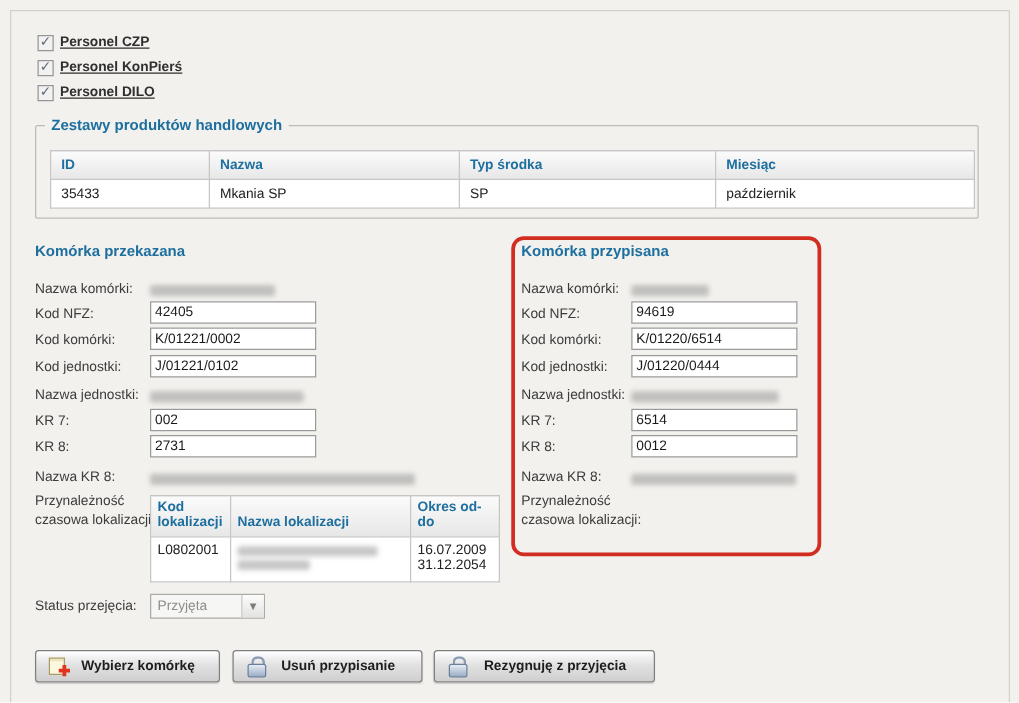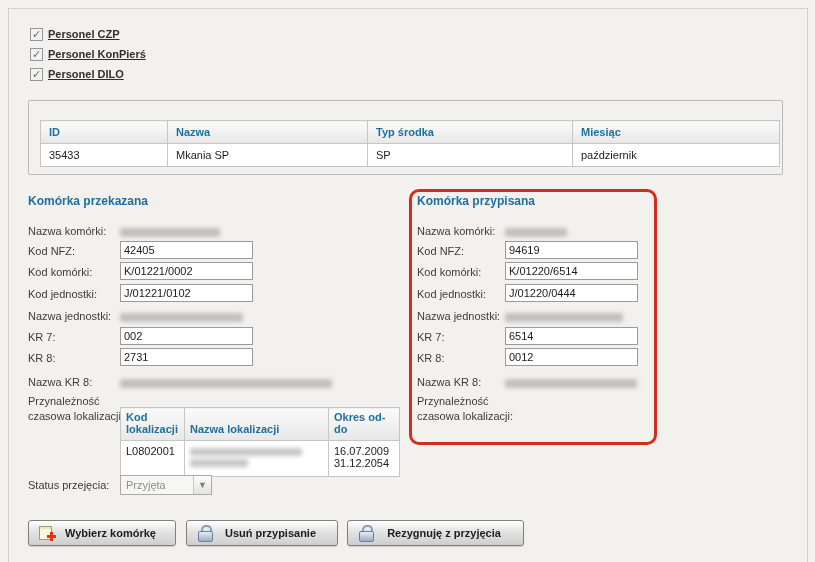--- a/index.html
+++ b/index.html
@@ -21,21 +21,21 @@
   .legend { position:absolute; left:36px; top:93px; background:#f2f1ed; padding:0 5px;
             color:#1d6f9f; font-weight:bold; font-size:12px; }
 
   
   table { border-collapse:collapse; table-layout:fixed; background:#fff; }
   th, td { border:1px solid #c6c6c6; font-size:11px; overflow:hidden; white-space:nowrap; }
   th { background:linear-gradient(#fbfbfb,#e7e7e7); color:#1d6f9f; font-weight:bold;
        text-align:left; padding:5px 8px; }
   td { color:#222; padding:5px 8px; background:#fff; }
   .main-table { position:absolute; left:40px; top:120px; width:739px; }
-  .loc-table { position:absolute; width:279px;margin-top:11px; }
+  .loc-table { position:absolute; width:279px; }
   .loc-table th { vertical-align:bottom; padding:3px 5px 5px 5px; white-space:normal; }
   .loc-table td { vertical-align:top; padding:4px 5px; }
 
   
   .hd { position:absolute; font-weight:bold; font-size:12px; color:#1d6f9f; }
   .lbl { position:absolute; color:#3c3c3c; }
   .wrap { white-space:normal; line-height:1.35; }
 
   
   .txt { position:absolute; width:125px; height:14px; border:1px solid #9a9a9a;
@@ -101,20 +101,21 @@
     <span class="cblbl">Personel KonPierś</span>
   </div>
   <div class="cbrow" style="top:66px">
     <span class="cbbox">
         <span>✓</span>
       </span>
     <span class="cblbl">Personel DILO</span>
   </div>
 
   <div class="groupbox"></div>
+  <div class="legend">Zestawy produktów handlowych</div>
 
   <table class="main-table">
     <colgroup>
         <col style="width:127px">
         <col style="width:200px">
         <col style="width:205px">
         <col style="width:207px">
       </colgroup>
     <tbody>
         <tr>

